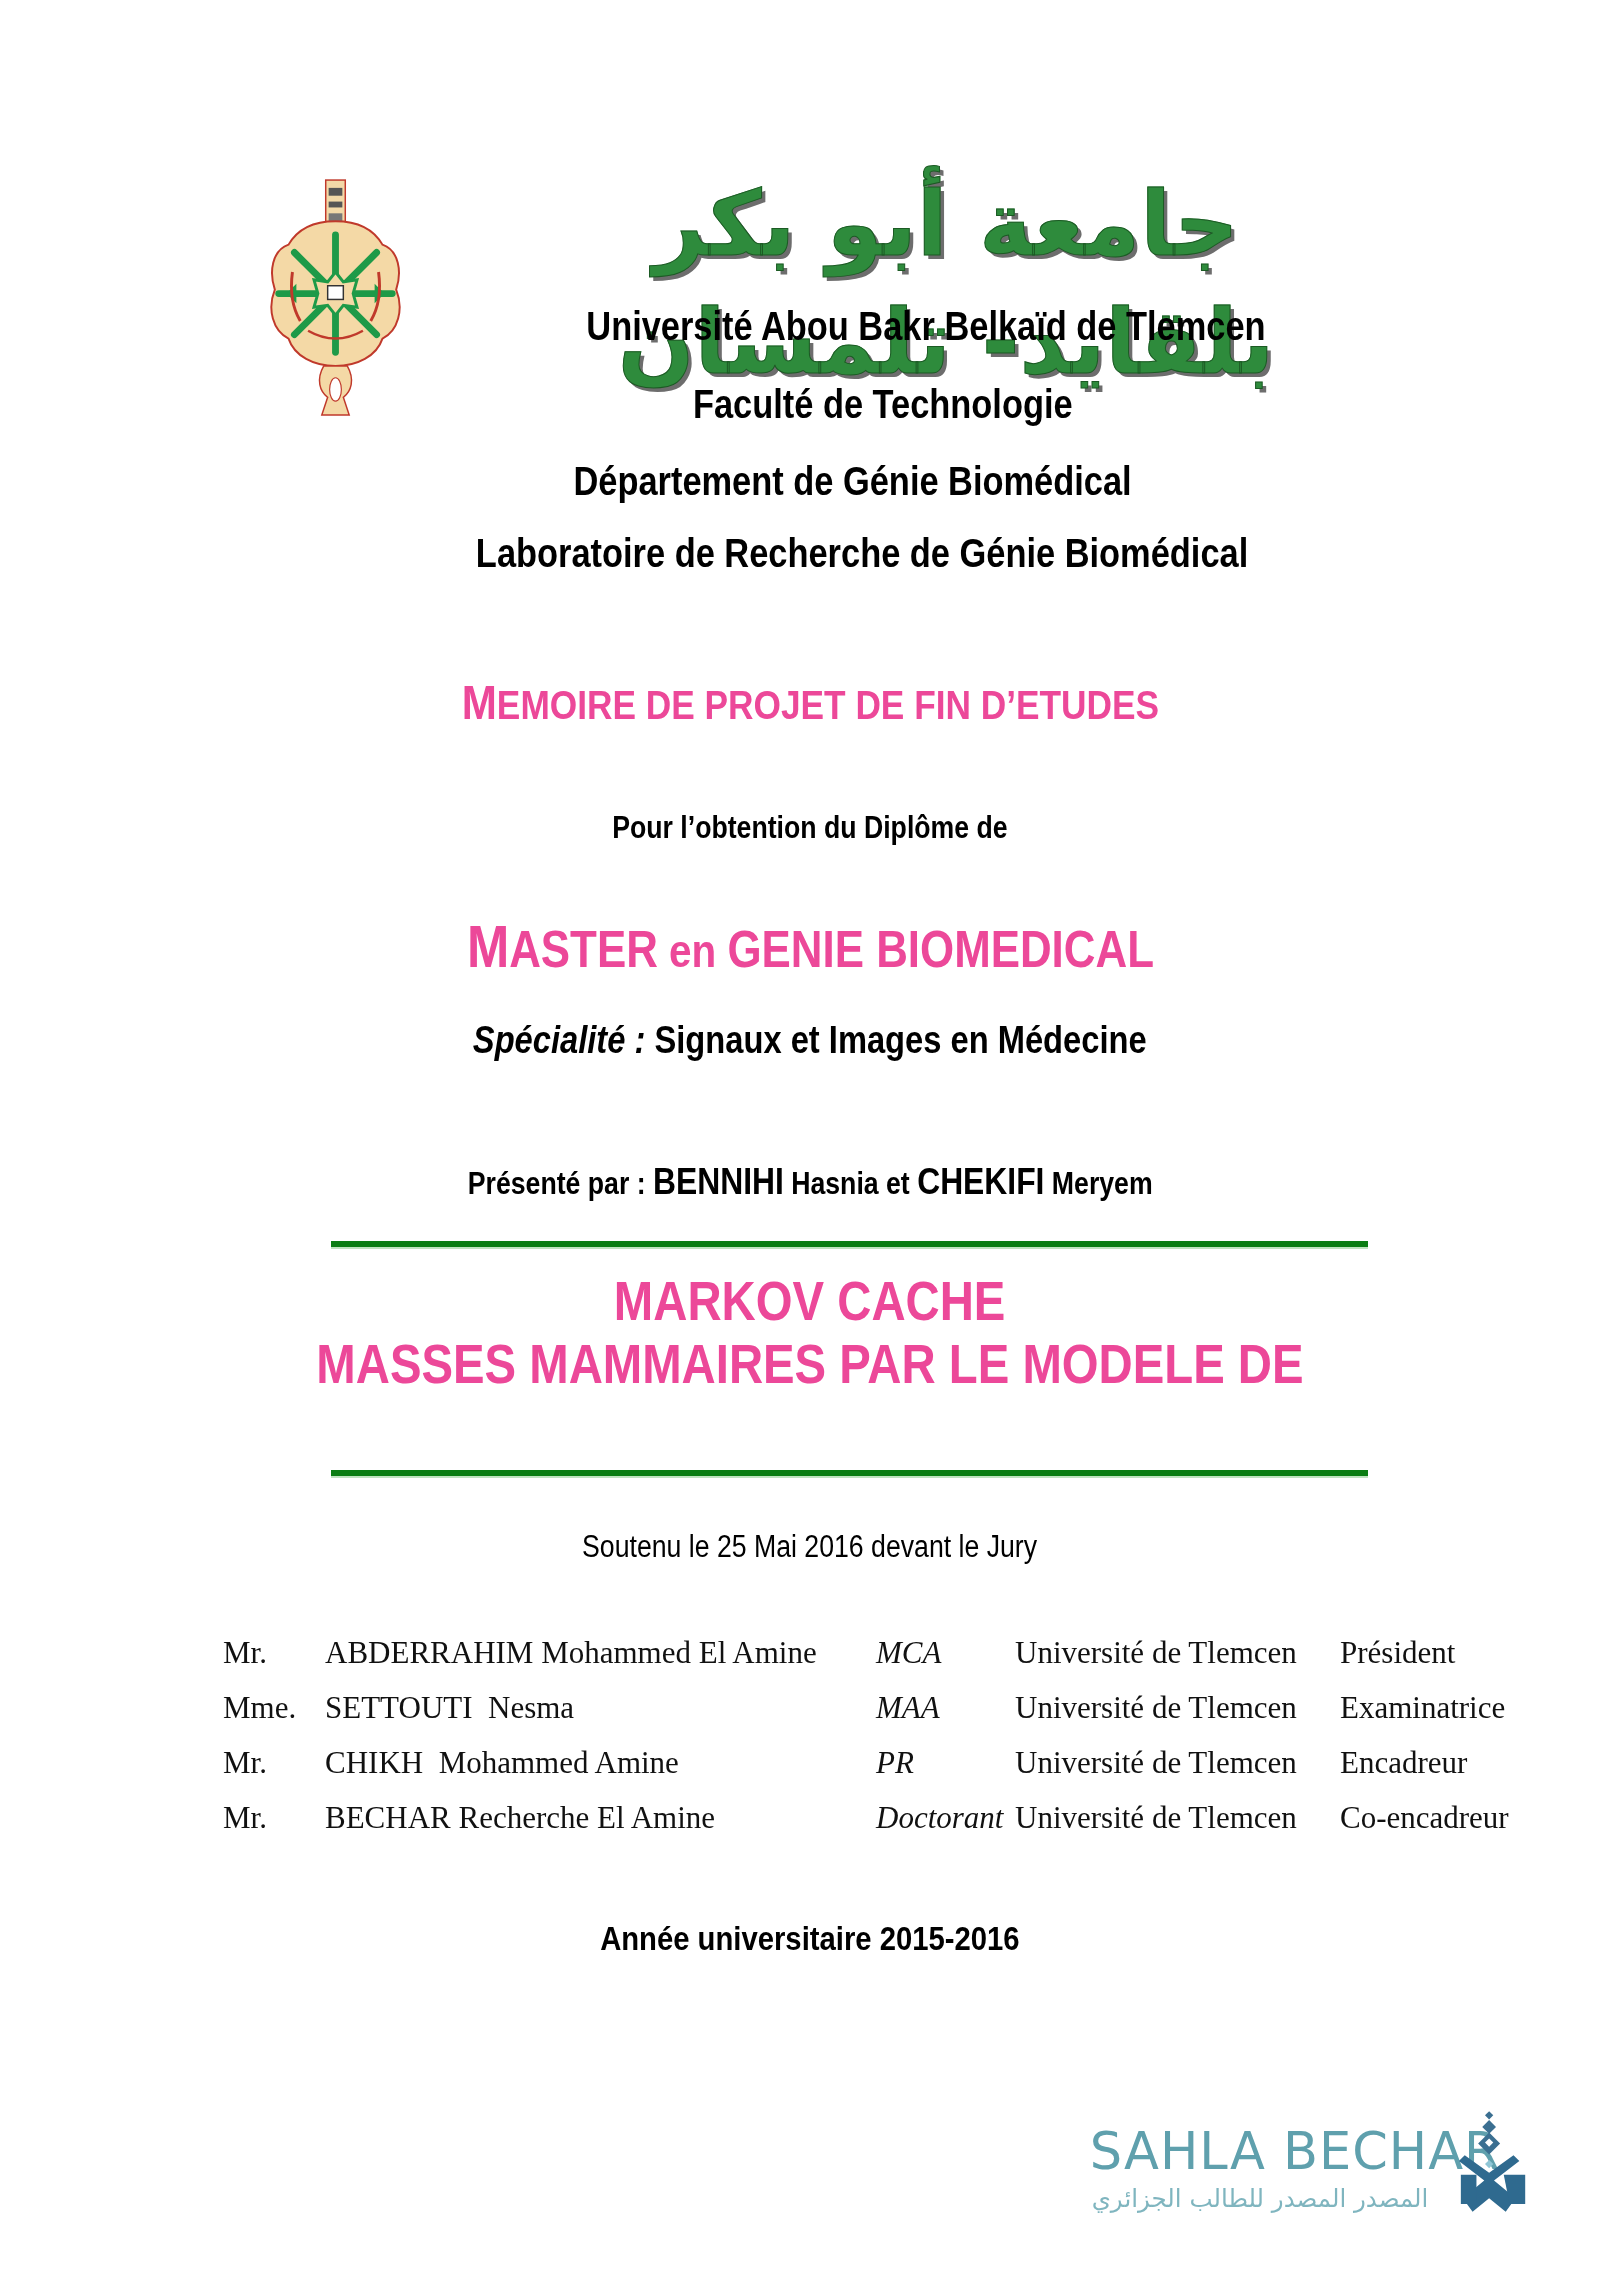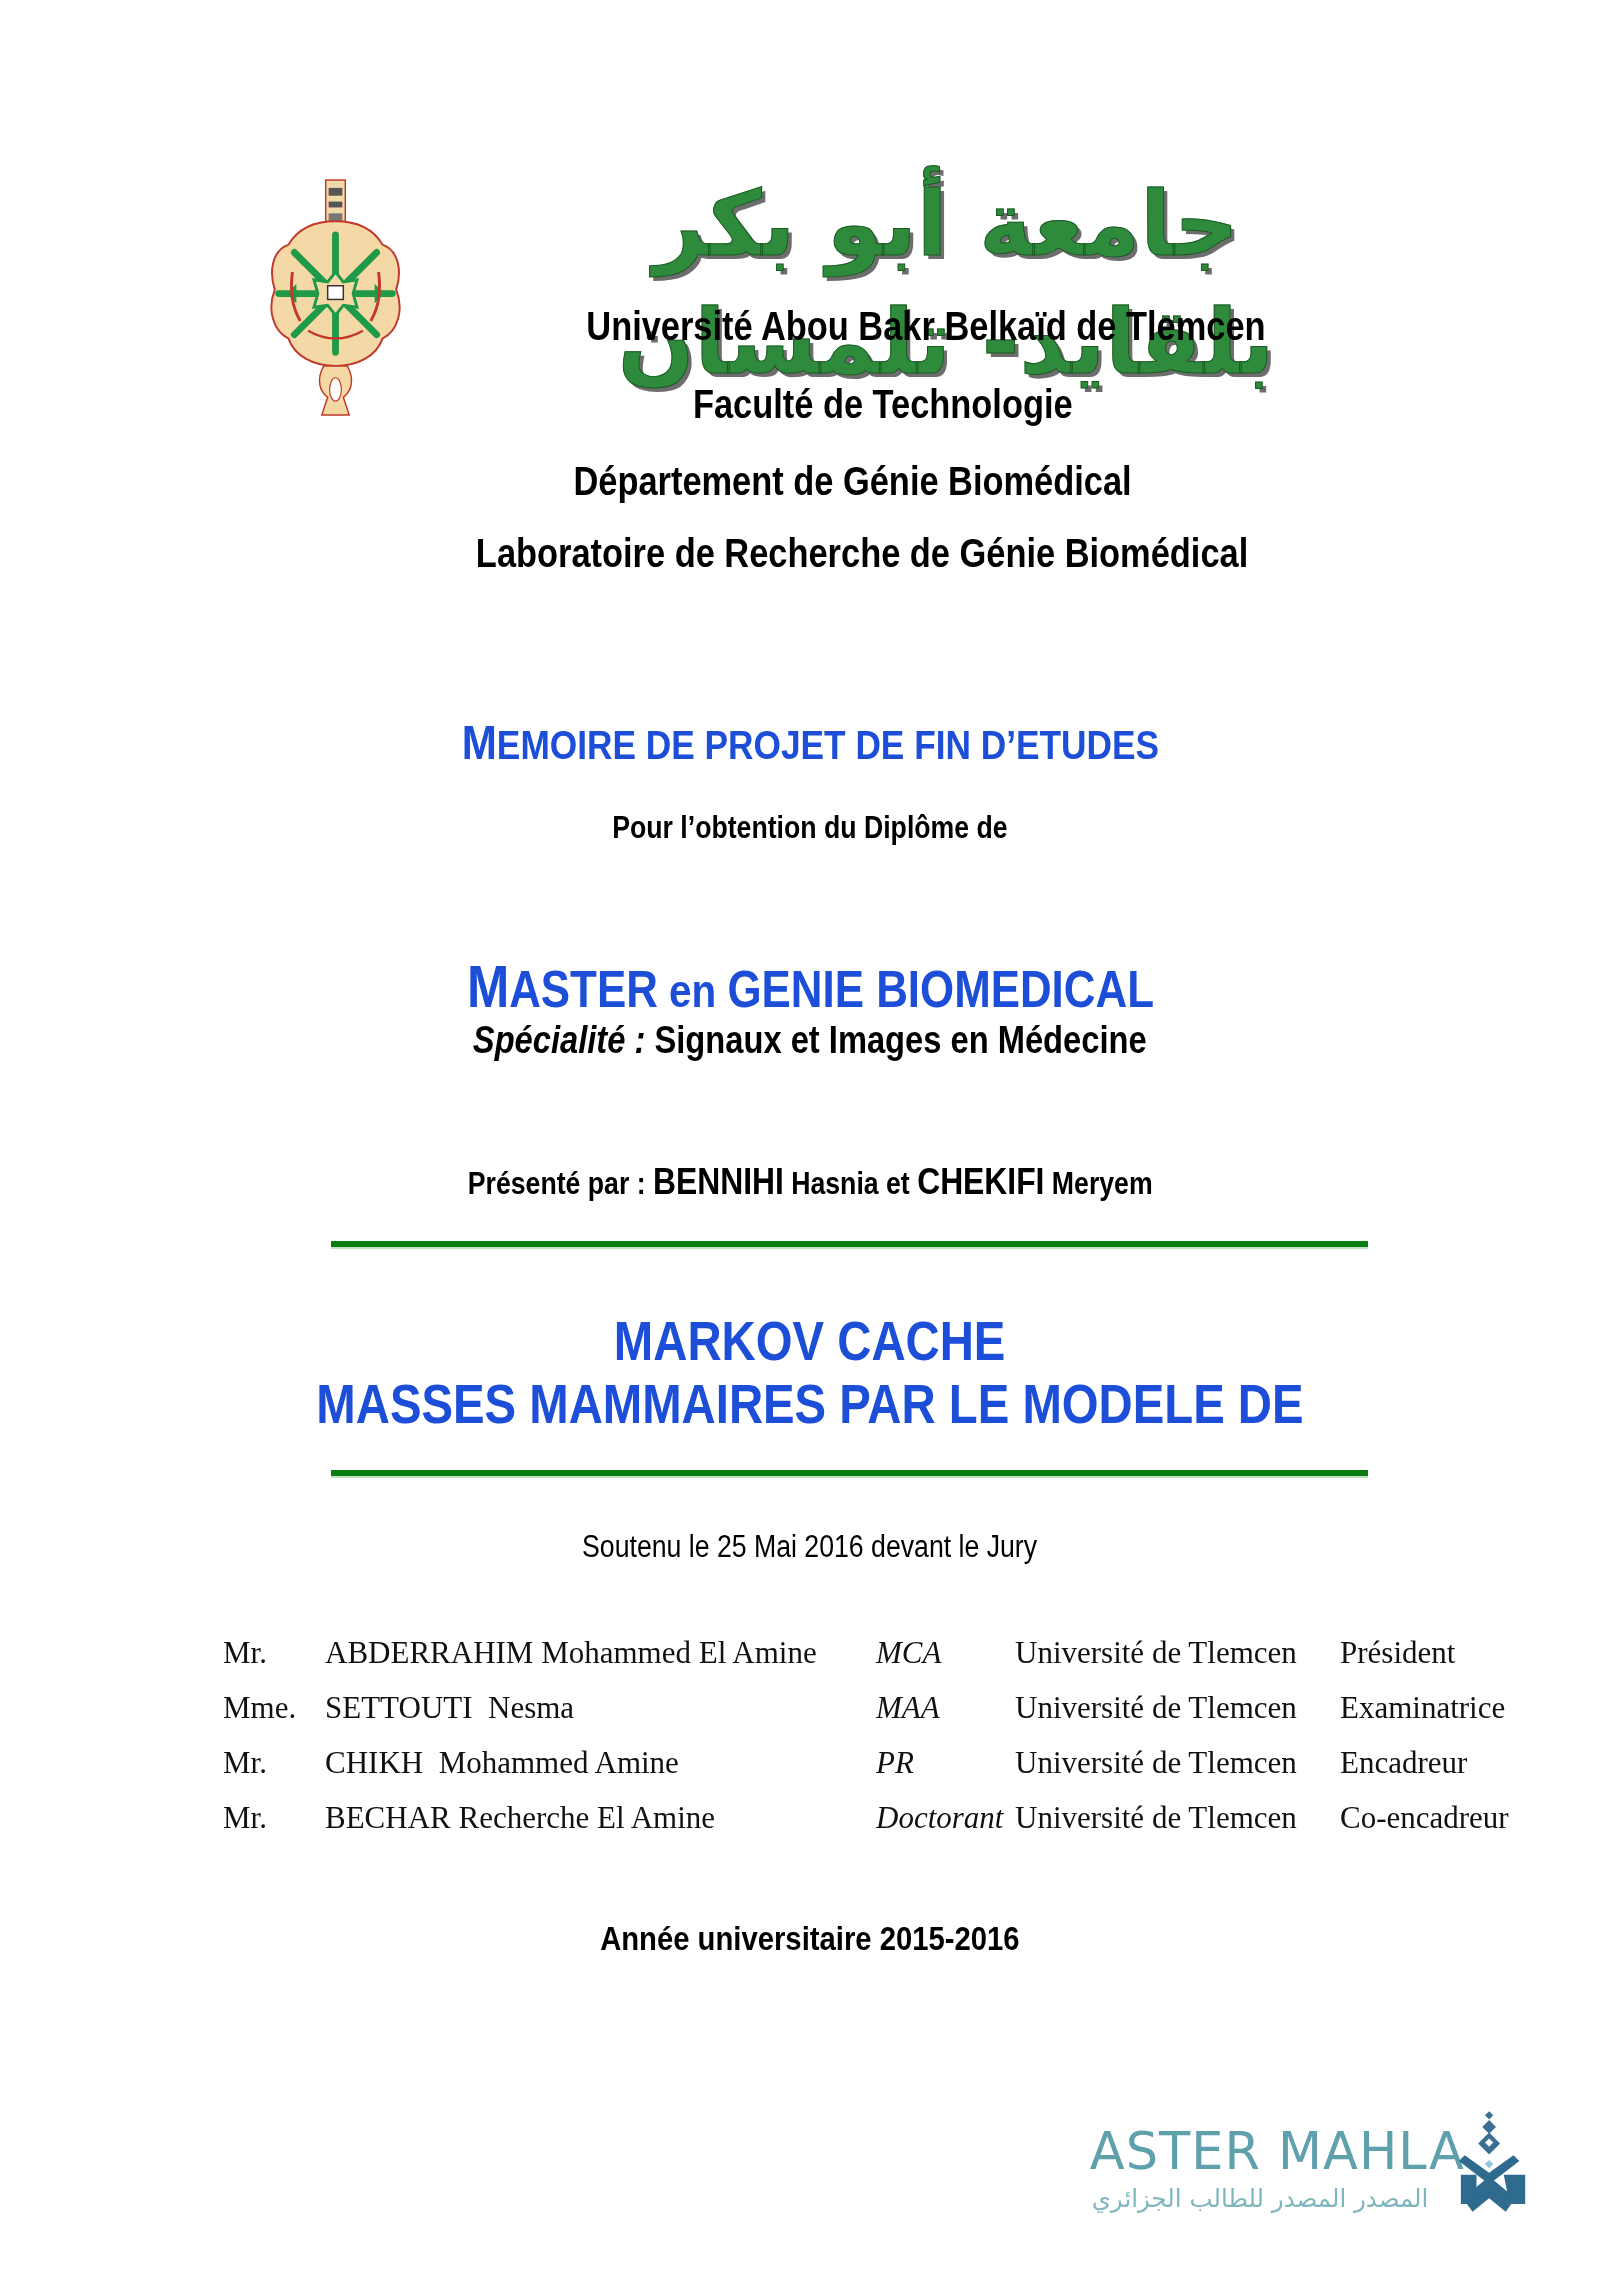--- a/index.html
+++ b/index.html
@@ -11,21 +11,21 @@
   #logo { left:267px; top:174px; width:137px; height:245px; }
   #arabic-title { left:495px; top:165px; width:902px; height:118px; text-align:center; font-family:"DejaVu Sans", sans-serif; font-size:90px; font-weight:bold; direction:rtl; line-height:118px; color:#2e8b3c; text-shadow:3.9px 3.9px 0 #6d6d6d; -webkit-text-stroke:1px #1c5a24; letter-spacing:2px; }
   #arabic-title span { background:linear-gradient(180deg,#1e7a2c 0%, #6fb57a 55%, #e7efe7 100%); -webkit-background-clip:text; background-clip:text; }
 
   .hdr { font-size:40px; font-weight:bold; }
   #univ-name { top:304px; left:485px; width:882px; text-align:center; }
   #faculty { top:382px; left:510px; width:745px; text-align:center; }
   #department { top:459px; left:412px; width:882px; text-align:center; }
   #laboratory { top:531px; left:372px; width:980px; text-align:center; }
 
-  .blue { color:#1d4ed8;margin-top:40px; }
+  .blue { color:#ec4899; }
   #memoire { top:674px; font-size:41px; font-weight:bold; }
   #memoire .big { font-size:49px; }
   #pour { top:810px; font-size:31px; font-weight:bold; }
   #master { top:913px; font-size:51px; font-weight:bold; }
   #master .big { font-size:59px; }
   #master .en { font-size:47px; }
   #specialite { top:1019px; font-size:38px; font-weight:bold; }
   #specialite i { font-style:italic; }
   #presente { top:1155px; font-size:31px; font-weight:bold;margin-top:6px; }
   #presente .nm { font-size:37px; }
@@ -159,21 +159,21 @@
     <span class="c-univ">Université de Tlemcen</span>
     <span class="c-role">Co-encadreur</span>
   </div>
 </div>
 
 <div id="annee" class="center-line">
   <span class="narrow">Année universitaire 2015-2016</span>
 </div>
 
 <div id="sahla" class="abs">
-  <div id="sahla-text">ASTER MAHLA</div>
+  <div id="sahla-text">SAHLA BECHAR</div>
   <div id="sahla-ar">المصدر المصدر للطالب الجزائري</div>
   <svg id="sahla-mark" viewBox="0 0 80 112">
     <rect x="32" y="2" width="6" height="6" fill="#3b6f91" transform="rotate(45 35 5)"></rect>
     <rect x="30" y="12" width="10" height="10" fill="#3b6f91" transform="rotate(45 35 17)"></rect>
     <rect x="27" y="26" width="16" height="16" fill="#3b6f91" transform="rotate(45 35 34)"></rect>
     <rect x="32" y="30" width="6" height="6" fill="#fff" transform="rotate(45 35 33)"></rect>
     <path d="M10 46 L35 64 L60 46 L66 52 L40 72 L62 90 L52 104 L35 90 L18 104 L8 90 L30 72 L4 52 Z" fill="#2f6a8f"></path>
     <path d="M6 66 L22 66 L22 96 L6 96 Z" fill="#2f6a8f"></path>
     <path d="M50 66 L72 66 L72 96 L56 96 Z" fill="#2f6a8f"></path>
     <rect x="32" y="52" width="6" height="6" fill="#8fc6d6" transform="rotate(45 35 55)"></rect>

